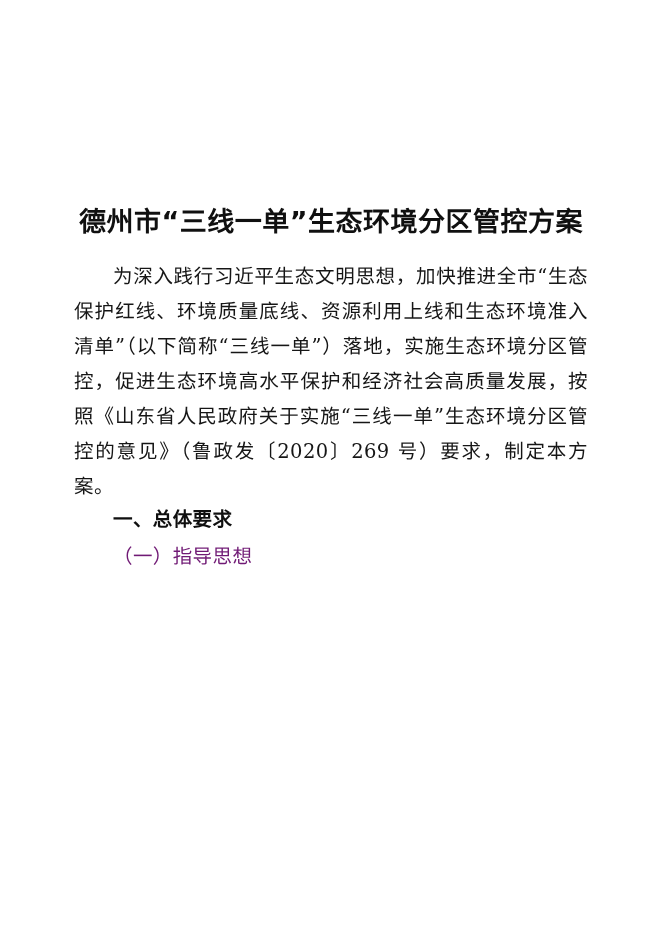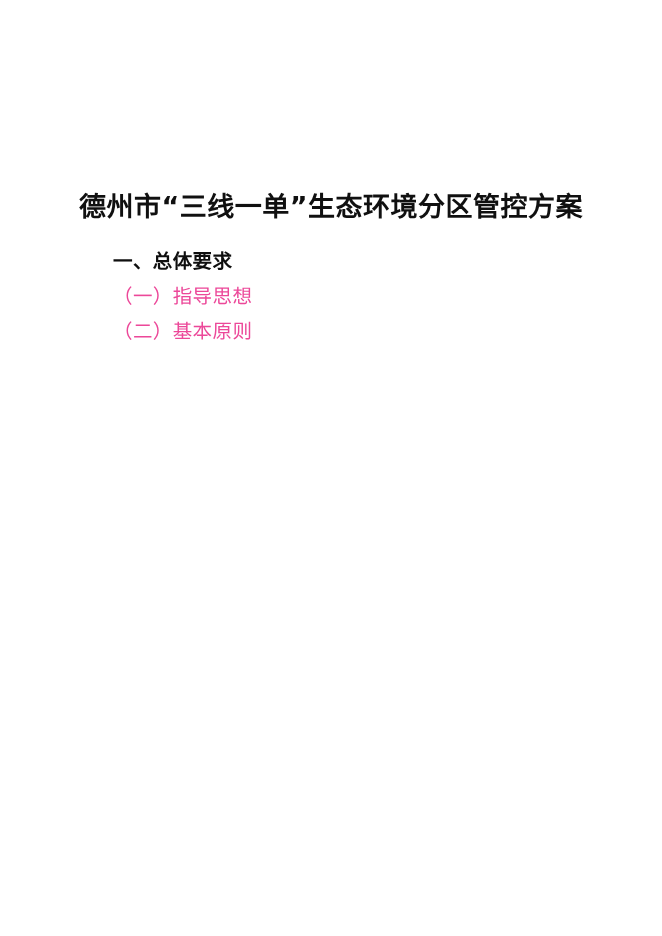--- a/index.html
+++ b/index.html
@@ -5,21 +5,21 @@
 <style>
   html, body {
     margin: 0;
     padding: 0;
     background: #ffffff;
   }
   .page {
     position: relative;
     width: 662px;
     height: 804px;
-    margin: 1px auto;
+    margin: 16px auto;
     background: #ffffff;
     overflow: hidden;
     font-family: "DejaVu Serif", "Liberation Serif", serif;
     color: #141414;
     -webkit-font-smoothing: antialiased;
   }
 
   
   .doc-title {
     position: absolute;
@@ -51,37 +51,37 @@
     text-align: justify;
     text-justify: inter-ideograph;
     text-indent: 2em;
     letter-spacing: 0.4px;
     color: #161616;
   }
 
   
   p.heading-1 {
     margin: 0;
-    font-family: Liberation Serif, serif;
+    font-family: Liberation Mono, monospace;
     font-weight: 700;
     font-size: 19.5px;
     line-height: 35px;
     text-indent: 2em;
     letter-spacing: 0.4px;
     color: #0f0f0f;
   }
 
   
   p.heading-2 {
     margin: 0;
     font-size: 19.5px;
     line-height: 35px;
     text-indent: 2em;
     letter-spacing: 0.4px;
-    color: #ec4899;
+    color: #701a75;
   }
 
   
   .page-footer {
     position: absolute;
     left: 74px;
     top: 824px;
     width: 514px;
     font-size: 15px;
     line-height: 20px;
@@ -92,26 +92,26 @@
 </style>
 </head>
 <body>
 
 <div class="page">
 
   <h1 class="doc-title">德州市“三线一单”生态环境分区管控方案</h1>
 
   <div class="body-block">
 
+    <p class="para">为深入践行习近平生态文明思想，加快推进全市“生态保护红线、环境质量底线、资源利用上线和生态环境准入清单”（以下简称“三线一单”）落地，实施生态环境分区管控，促进生态环境高水平保护和经济社会高质量发展，按照《山东省人民政府关于实施“三线一单”生态环境分区管控的意见》（鲁政发〔2020〕269 号）要求，制定本方案。</p>
 
     <p class="heading-1">一、总体要求</p>
 
     <p class="heading-2">（一）指导思想</p>
 
 
-    <p class="heading-2">（二）基本原则</p>
 
 
   </div>
 
   <div class="page-footer">— 2 —</div>
 
 </div>
 
 </body></html>

